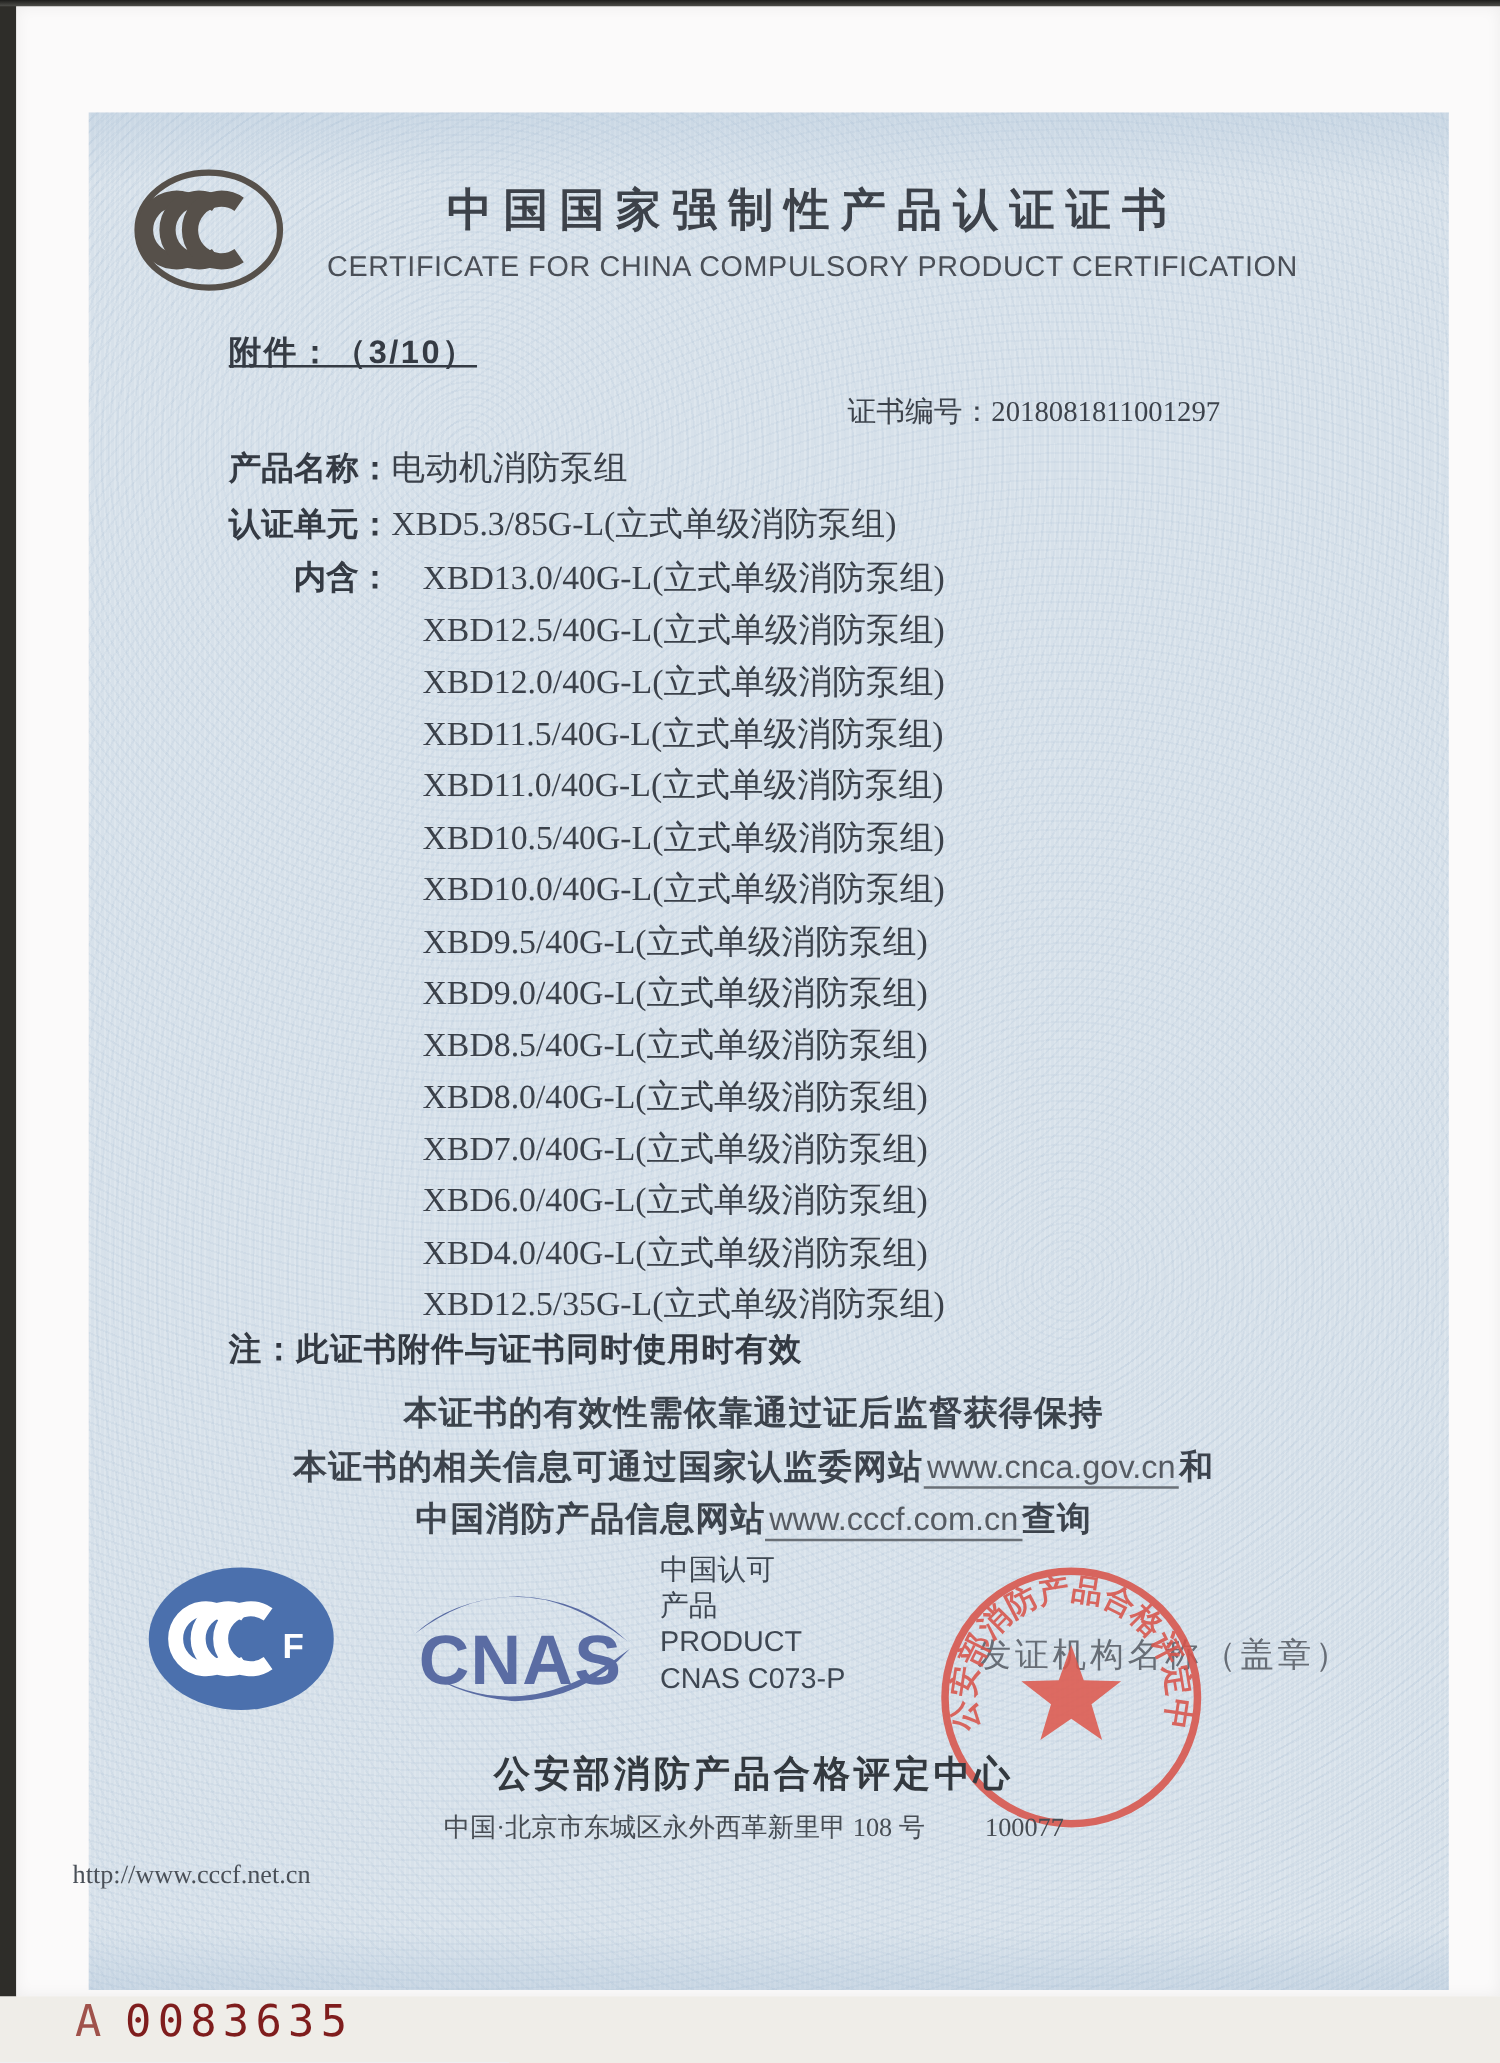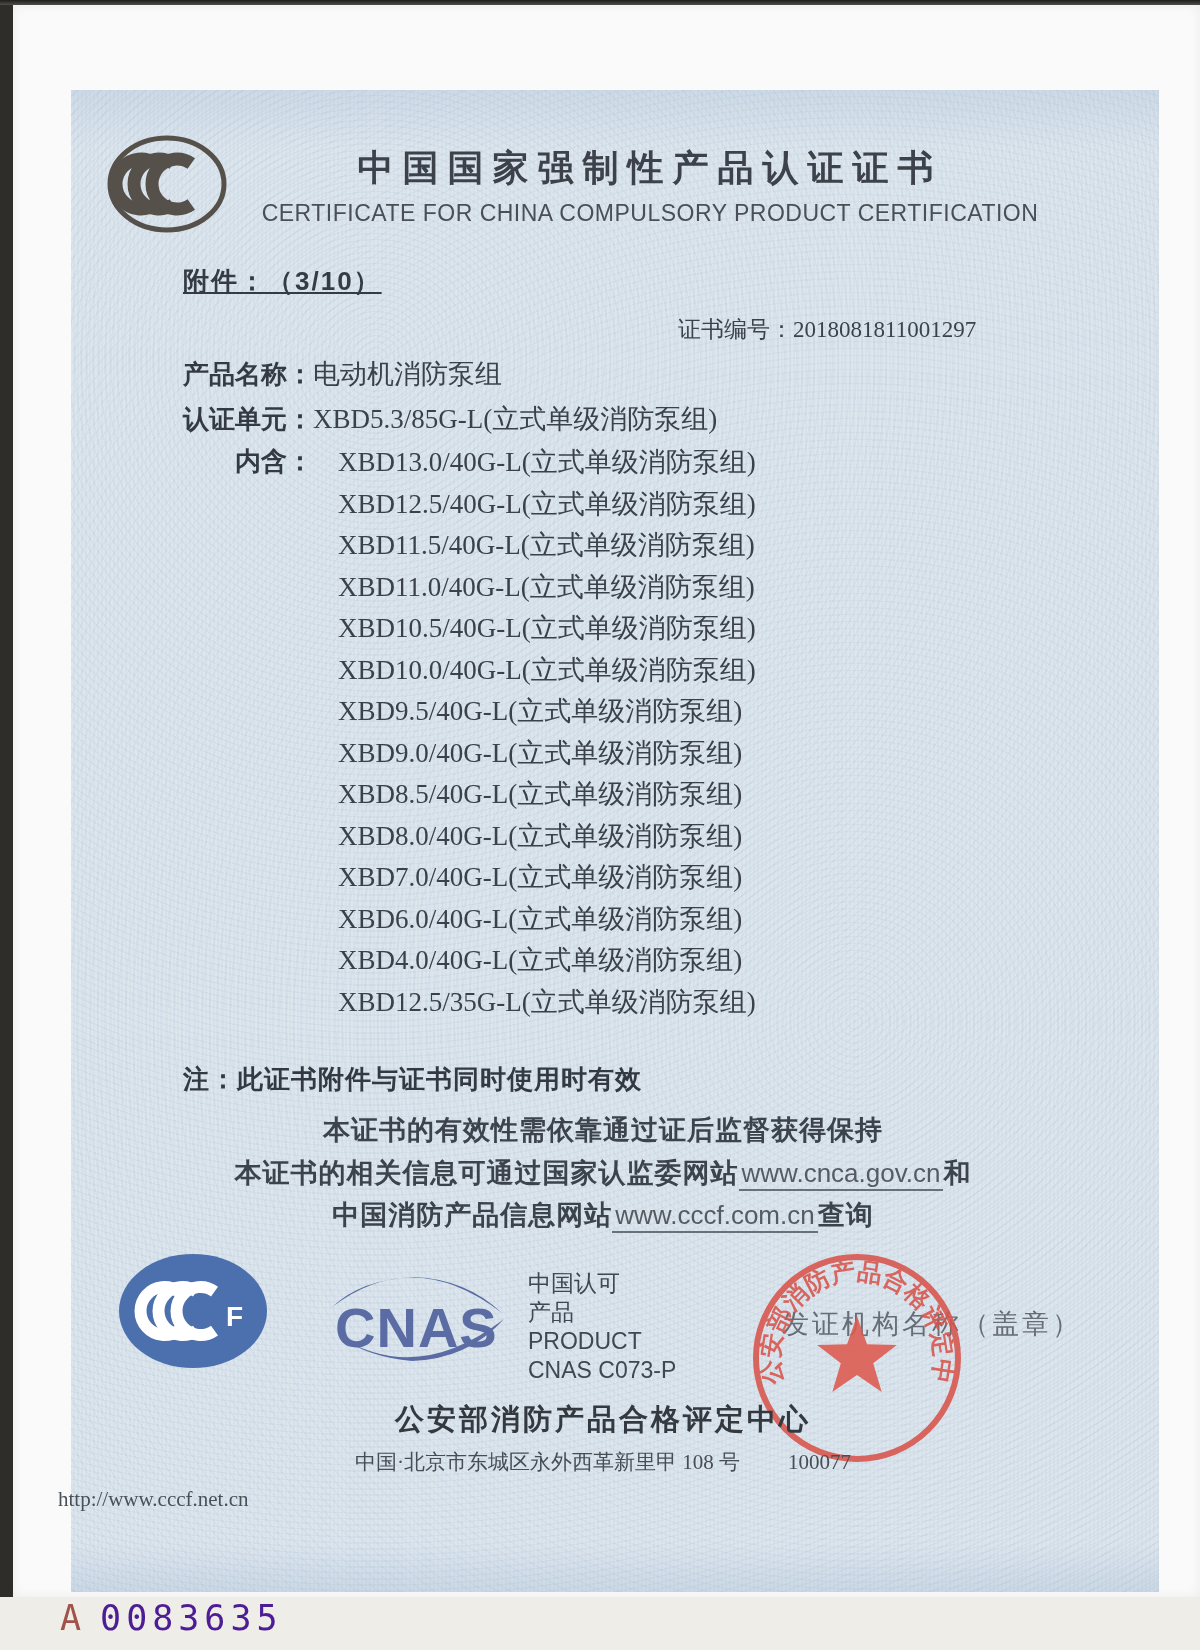--- a/index.html
+++ b/index.html
@@ -30,29 +30,29 @@
   .row-product{left:183px;top:356px;}
   .row-unit{left:183px;top:401px;}
   .includes-label{left:183px;top:444px;width:130px;text-align:right;font-size:26px;font-weight:bold;color:#343a43;}
   .model-list{left:338px;top:442px;}
   .model-line{font-size:27px;color:#3b414a;height:41.5px;line-height:41.5px;}
   .note{left:183px;top:1062px;font-size:26px;font-weight:bold;color:#333942;letter-spacing:1px;}
   .stmt{left:58px;width:1090px;text-align:center;color:#3c434c;font-size:27px;font-weight:600;letter-spacing:1px;}
   .stmt1{top:1112px;} .stmt2{top:1155px;} .stmt3{top:1197px;}
   .stmt .link{font-family:"Liberation Sans",sans-serif;font-weight:normal;font-size:26px;color:#565b62;
     border-bottom:2px solid #6a7077;padding:0 3px 1px 3px;letter-spacing:0;}
-  .accred{left:528px;top:1241px;font-size:23px;color:#3e4752;line-height:29px;margin-top:28px;}
+  .accred{left:528px;top:1241px;font-size:23px;color:#3e4752;line-height:29px;}
   .stamp-overlay{left:753px;top:1306px;font-size:27px;color:#676d76;letter-spacing:3px;margin-left:29px;}
   .footer-org{left:58px;top:1400px;width:1090px;text-align:center;font-size:29px;font-weight:bold;color:#33393f;letter-spacing:3px;}
   .footer-addr{left:58px;top:1448px;width:1090px;text-align:center;font-size:21px;color:#474d54;}
   .footer-addr .postcode{margin-left:48px;}
   .footer-url{left:58px;top:1487px;width:1090px;text-align:left;font-size:21px;color:#4a5058;}
   .serial{left:60px;top:1598px;font-family:"DejaVu Sans Mono","Liberation Mono",monospace;font-size:35px;letter-spacing:5px;}
   .serial .pfx{color:#a0524b;margin-right:14px;}
-  .serial .num{color:#4c1d95;}
+  .serial .num{color:#7f1d1d;}
 </style>
 </head>
 <body>
 
 <div class="stage">
   <div class="edge-left"></div>
   <div class="paper">
     <div class="blue-area"></div>
   </div>
   <div class="edge-top"></div>
@@ -77,20 +77,21 @@
   </div>
   <div class="abs field-row row-unit">
     <div class="field-label cjk-sans">认证单元：</div>
     <div class="field-value cjk-serif">XBD5.3/85G-L(立式单级消防泵组)</div>
   </div>
   <div class="abs includes-label cjk-sans">内含：</div>
   <div class="abs model-list">
 
   <div class="model-line cjk-serif">XBD13.0/40G-L(立式单级消防泵组)</div>
       <div class="model-line cjk-serif">XBD12.5/40G-L(立式单级消防泵组)</div>
+      <div class="model-line cjk-serif">XBD12.0/40G-L(立式单级消防泵组)</div>
       <div class="model-line cjk-serif">XBD11.5/40G-L(立式单级消防泵组)</div>
       <div class="model-line cjk-serif">XBD11.0/40G-L(立式单级消防泵组)</div>
       <div class="model-line cjk-serif">XBD10.5/40G-L(立式单级消防泵组)</div>
       <div class="model-line cjk-serif">XBD10.0/40G-L(立式单级消防泵组)</div>
       <div class="model-line cjk-serif">XBD9.5/40G-L(立式单级消防泵组)</div>
       <div class="model-line cjk-serif">XBD9.0/40G-L(立式单级消防泵组)</div>
       <div class="model-line cjk-serif">XBD8.5/40G-L(立式单级消防泵组)</div>
       <div class="model-line cjk-serif">XBD8.0/40G-L(立式单级消防泵组)</div>
       <div class="model-line cjk-serif">XBD7.0/40G-L(立式单级消防泵组)</div>
       <div class="model-line cjk-serif">XBD6.0/40G-L(立式单级消防泵组)</div>

